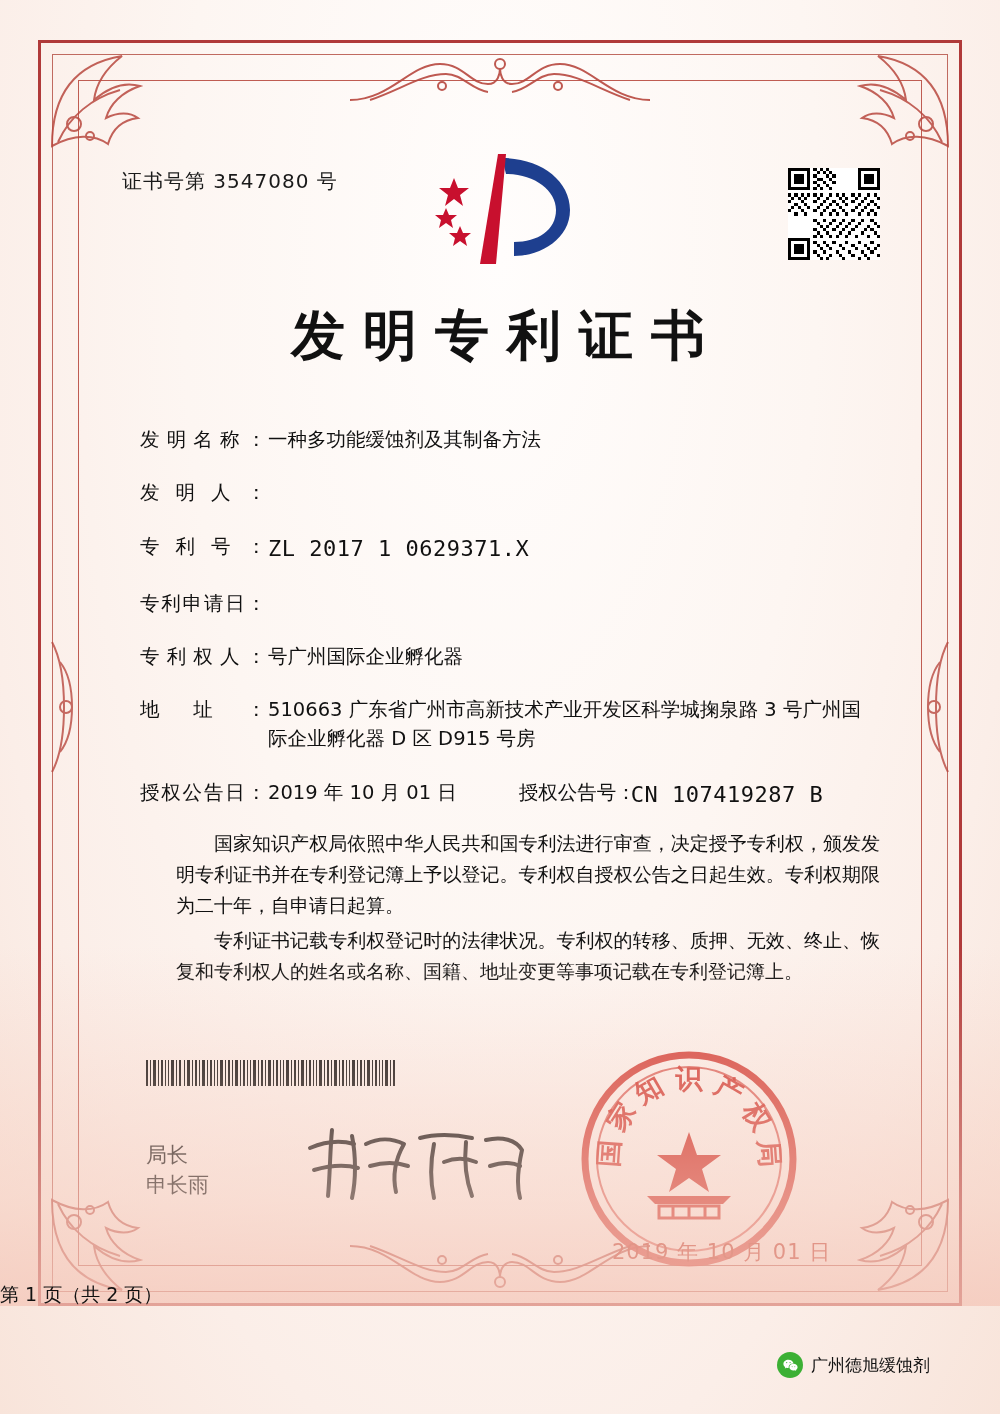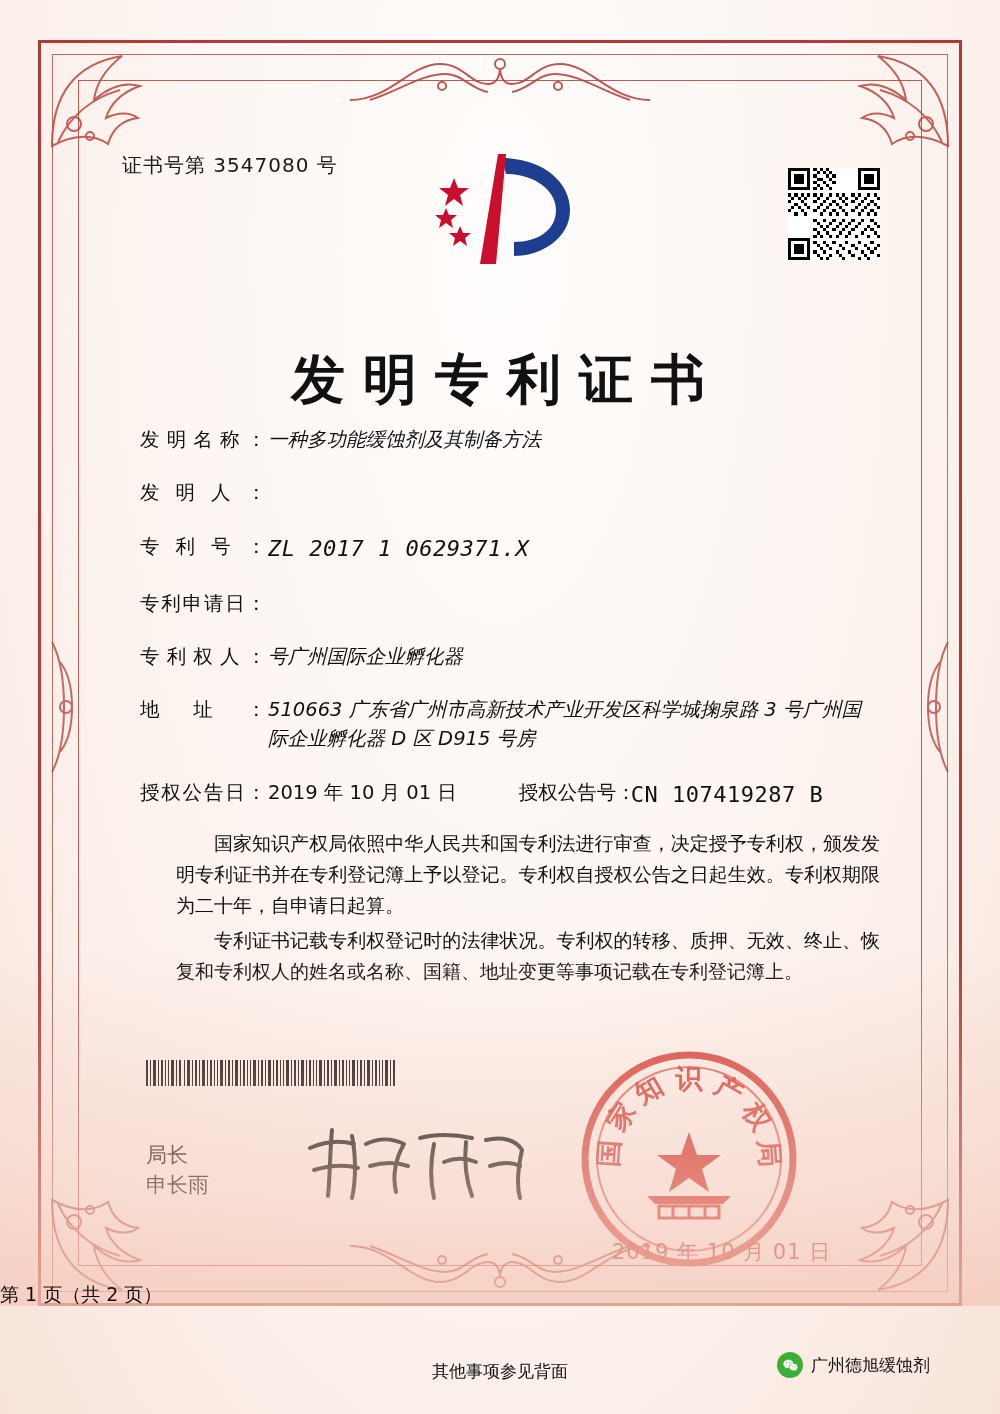--- a/index.html
+++ b/index.html
@@ -45,59 +45,58 @@
   .bottom-center{
     position:absolute;left:50%;bottom:114px;transform:translateX(-50%) scaleY(-1);
     width:340px;height:62px;color:#b8483f;opacity:.9;
   }
   .side-orn{position:absolute;width:46px;height:150px;color:#b8483f;opacity:.8;}
   .s-l{left:42px;top:50%;transform:translateY(-50%);}
   .s-r{right:42px;top:50%;transform:translateY(-50%) scaleX(-1);}
 
   
   .cert-no{
-    position:absolute;left:122px;top:152px;
+    position:absolute;left:122px;top:168px;
     font-size:20px;color:#1a1a1a;letter-spacing:1px;
     font-family:"DejaVu Sans", sans-serif;
   }
   .logo{
     position:absolute;left:50%;top:150px;transform:translateX(-50%);
     width:180px;height:120px;
   }
   .qr{
     position:absolute;right:120px;top:168px;
     width:92px;height:92px;
   }
   .qr svg{display:block;width:100%;height:100%;}
 
   .title{
     position:absolute;left:0;right:4px;top:300px;
     text-align:center;
     font-size:54px;letter-spacing:18px;
     color:#111;font-weight:700;
     font-family:Liberation Sans, sans-serif;
     text-indent:18px;
-    margin-top:44px;
   }
 
   
   .fields{
     position:absolute;left:140px;right:120px;top:425px;
     font-size:19.5px;color:#111;
     font-family:"DejaVu Sans", sans-serif;
   }
   .frow{display:flex;align-items:flex-start;margin-bottom:24px;line-height:1.5;}
   .flabel{
     width:128px;flex:0 0 128px;
     display:flex;justify-content:space-between;
     letter-spacing:0;
   }
   .flabel span{display:inline-block;}
   .fcolon{margin:0 2px 0 0;}
-  .fvalue{flex:1;font-style:italic;}
+  .fvalue{flex:1;}
   .mono{font-family:"DejaVu Sans Mono", monospace;font-size:22px;letter-spacing:.5px;}
   .two-col{display:flex;}
   .two-col .col2{margin-left:62px;display:flex;}
   .lbl2{width:112px;flex:0 0 112px;display:flex;justify-content:space-between;}
 
   
   .body-text{
     position:absolute;left:140px;right:120px;top:828px;
     font-size:19px;line-height:31px;color:#111;
     font-family:"DejaVu Serif", serif;
@@ -657,21 +656,20 @@
         <path d="M-42 30 L42 30 L34 38 L-34 38 Z" fill="#d0342c"></path>
         <path d="M-30 40 L30 40 L30 52 L-30 52 Z" fill="none" stroke="#d0342c" stroke-width="3"></path>
         <path d="M-16 40 L-16 52 M0 40 L0 52 M16 40 L16 52" stroke="#d0342c" stroke-width="3"></path>
       </g>
     </svg>
   </div>
   <div class="seal-date">2019 年 10 月 01 日</div>
 
   <div class="paper-tint"></div>
   <div class="page-no">第 1 页（共 2 页）</div>
-  <div class="footnote">其他事项参见背面</div>
 
   <div class="wechat">
     <span class="wx-icon">
       <svg viewBox="0 0 24 24" fill="#ffffff">
         <path d="M9 4C5.1 4 2 6.6 2 9.8c0 1.8 1 3.4 2.6 4.5L4 16.4l2.4-1.2c.8.2 1.7.4 2.6.4h.5c-.1-.4-.2-.8-.2-1.2 0-2.9 2.9-5.3 6.5-5.3h.5C15.7 6.3 12.7 4 9 4zm-2.4 3c.5 0 .9.4.9.9s-.4.9-.9.9-.9-.4-.9-.9.4-.9.9-.9zm4.8 0c.5 0 .9.4.9.9s-.4.9-.9.9-.9-.4-.9-.9.4-.9.9-.9z"></path>
         <path d="M22 14.4c0-2.6-2.6-4.7-5.8-4.7s-5.8 2.1-5.8 4.7 2.6 4.7 5.8 4.7c.7 0 1.4-.1 2-.3l1.9 1-.5-1.6c1.5-.9 2.4-2.3 2.4-3.8zm-7.7-1.5c.4 0 .7.3.7.7s-.3.7-.7.7-.7-.3-.7-.7.3-.7.7-.7zm3.8 0c.4 0 .7.3.7.7s-.3.7-.7.7-.7-.3-.7-.7.3-.7.7-.7z"></path>
       </svg>
     </span>
     <span>广州德旭缓蚀剂</span>
   </div>

